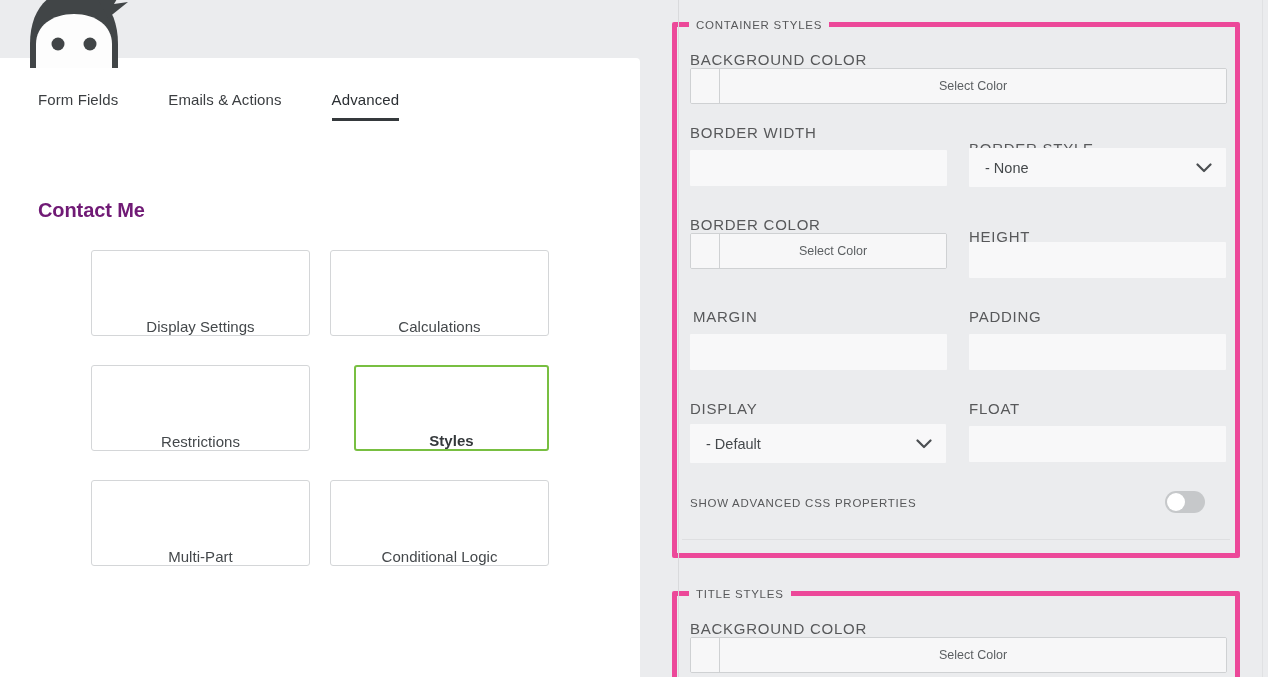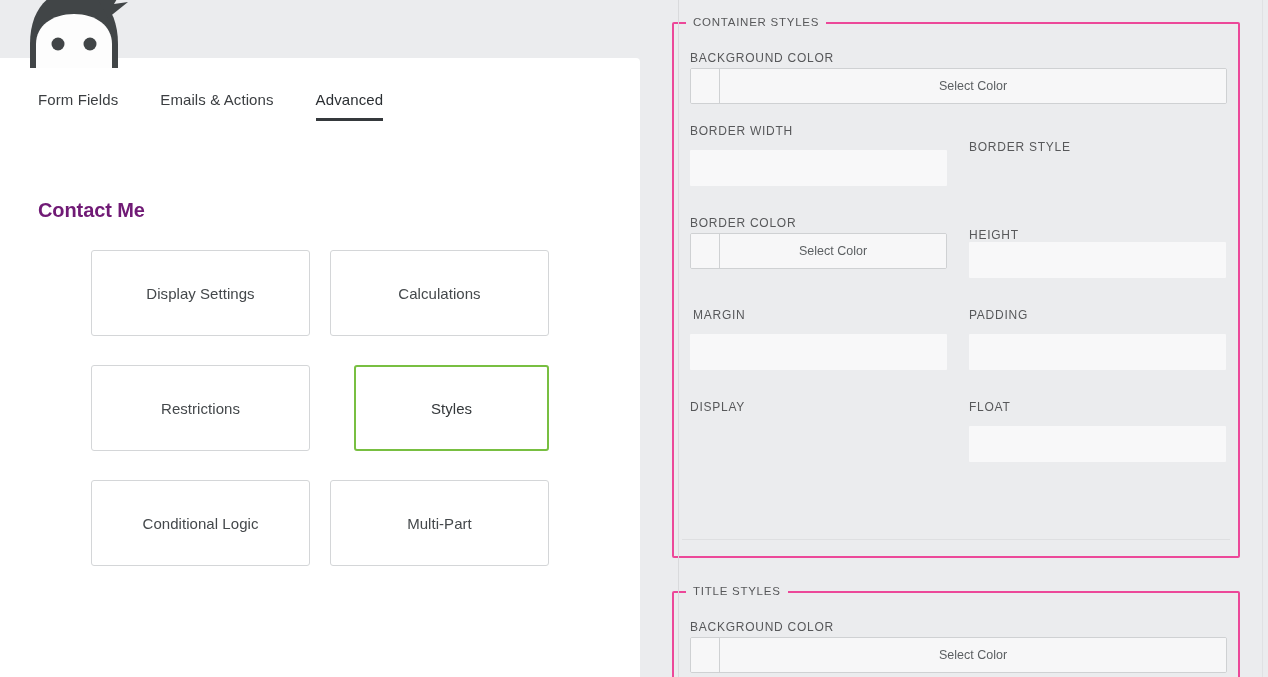--- a/index.html
+++ b/index.html
@@ -47,21 +47,21 @@
     border-top-right-radius: 4px;
     z-index: 2;
   }
 
   .tabs {
     position: absolute;
     left: 38px;
     top: 33px;
     display: flex;
     align-items: flex-end;
-    gap: 4px;
+    gap: 12px;
   }
   .tab {
     font-size: 15px;
     color: #3b3e41;
     padding: 0 0 9px 0;
     margin-right: 38px;
     cursor: pointer;
     letter-spacing: .1px;
     border-bottom: 3px solid transparent;
     line-height: 18px;
@@ -95,31 +95,31 @@
     grid-template-columns: 219px 219px;
     grid-column-gap: 20px;
     grid-row-gap: 29px;
   }
   .setting-card {
     height: 86px;
     border: 1px solid #d4d6d8;
     border-radius: 3px;
     background: #ffffff;
     display: flex;
-    align-items: center;
+    align-items: flex-end;
     justify-content: center;
     font-size: 15px;
     color: #44484b;
     cursor: pointer;
     letter-spacing: .05px;
     text-align: center;
   }
   .setting-card.selected {
     border: 2px solid #78bf41;
-    font-weight: normal;
+    font-weight: bold;
     color: #34383b;
     margin-left: 24px;
   }
 
   
   .right-panel {
     position: absolute;
     left: 640px;
     top: 0;
     right: 0;
@@ -150,40 +150,40 @@
     position: absolute;
     left: 690px;
     top: 0;
     width: 560px;
     bottom: 0;
   }
 
   
   .fieldset {
     position: absolute;
-    border: 2px solid #ec4899;
+    border: 5px solid #ec4899;
     border-radius: 2px;
     background: transparent;
   }
   .fieldset-legend {
     position: absolute;
     top: -8px;
     left: 12px;
     background: #ebecee;
     padding: 0 7px;
     font-size: 11.5px;
     letter-spacing: .75px;
     color: #57585a;
     text-transform: uppercase;
   }
 
   
   .fld-label {
     position: absolute;
-    font-size: 12px;
+    font-size: 15px;
     letter-spacing: .75px;
     color: #57585a;
     text-transform: uppercase;
     white-space: nowrap;
   }
 
   
   .txt-input {
     position: absolute;
     background: #f8f8f9;
@@ -323,24 +323,24 @@
       <div class="setting-card">
         <span>Calculations</span>
       </div>
       <div class="setting-card">
         <span>Restrictions</span>
       </div>
       <div class="setting-card selected">
         <span>Styles</span>
       </div>
       <div class="setting-card">
+        <span>Multi-Part</span>
+      </div>
+      <div class="setting-card">
         <span>Conditional Logic</span>
-      </div>
-      <div class="setting-card">
-        <span>Multi-Part</span>
       </div>
     </div>
   </div>
 
   <div class="right-panel"></div>
   <div class="right-divider"></div>
   <div class="far-divider"></div>
 
   <div class="settings-scroll">
 
@@ -351,41 +351,59 @@
     <div class="fld-label" style="left:0px; top:51px;">Background Color</div>
     <div class="colorpick" style="left:0px; top:68px; width:537px;">
       <div class="color-swatch"></div>
       <div class="color-btn">Select Color</div>
     </div>
 
     <div class="fld-label" style="left:0px; top:124px;text-align:right;">Border Width</div>
     <input class="txt-input" style="left: 0px; top: 150px; width: 257px; height: 36px;" type="text" value="">
 
     <div class="fld-label" style="left:279px; top:140px;">Border Style</div>
+    <div class="sel-wrap" style="left:279px; top:148px; width:257px; height:39px;">
+      <span class="sel-value">- None</span>
+      <svg class="sel-chev" viewBox="0 0 16 10">
+        <path d="M1.5 1.5 L8 8 L14.5 1.5" fill="none" stroke="#4b4f52" stroke-width="2.2" stroke-linecap="round" stroke-linejoin="round"></path>
+      </svg>
+    </div>
 
     <div class="fld-label" style="left:0px; top:216px;">Border Color</div>
     <div class="colorpick" style="left:0px; top:233px; width:257px;">
       <div class="color-swatch"></div>
       <div class="color-btn">Select Color</div>
     </div>
 
     <div class="fld-label" style="left:279px; top:228px;">Height</div>
     <input class="txt-input" style="left: 279px; top: 242px; width: 257px; height: 36px;" type="text" value="">
 
     <div class="fld-label" style="left:3px; top:308px;">Margin</div>
     <input class="txt-input" style="left: 0px; top: 334px; width: 257px; height: 36px;" type="text" value="">
 
     <div class="fld-label" style="left:279px; top:308px;">Padding</div>
     <input class="txt-input" style="left: 279px; top: 334px; width: 257px; height: 36px;" type="text" value="">
 
     <div class="fld-label" style="left:0px; top:400px;">Display</div>
+    <div class="sel-wrap" style="left:0px; top:424px; width:256px; height:39px;">
+      <span class="sel-value">- Default</span>
+      <svg class="sel-chev" viewBox="0 0 16 10">
+        <path d="M1.5 1.5 L8 8 L14.5 1.5" fill="none" stroke="#4b4f52" stroke-width="2.2" stroke-linecap="round" stroke-linejoin="round"></path>
+      </svg>
+    </div>
 
     <div class="fld-label" style="left:279px; top:400px;">Float</div>
     <input class="txt-input" style="left: 279px; top: 426px; width: 257px; height: 36px;" type="text" value="">
 
+    <div class="toggle-row" style="top:489px;">
+      <div class="toggle-label">Show Advanced CSS Properties</div>
+      <div class="toggle">
+        <div class="toggle-knob"></div>
+      </div>
+    </div>
 
     <div class="hr-sep" style="left:-8px; top:539px; width:548px;"></div>
 
     <div class="fieldset" style="left:-18px; top:591px; width:568px; height:230px;">
       <div class="fieldset-legend">Title Styles</div>
     </div>
 
     <div class="fld-label" style="left:0px; top:620px;">Background Color</div>
     <div class="colorpick" style="left:0px; top:637px; width:537px;">
       <div class="color-swatch"></div>

